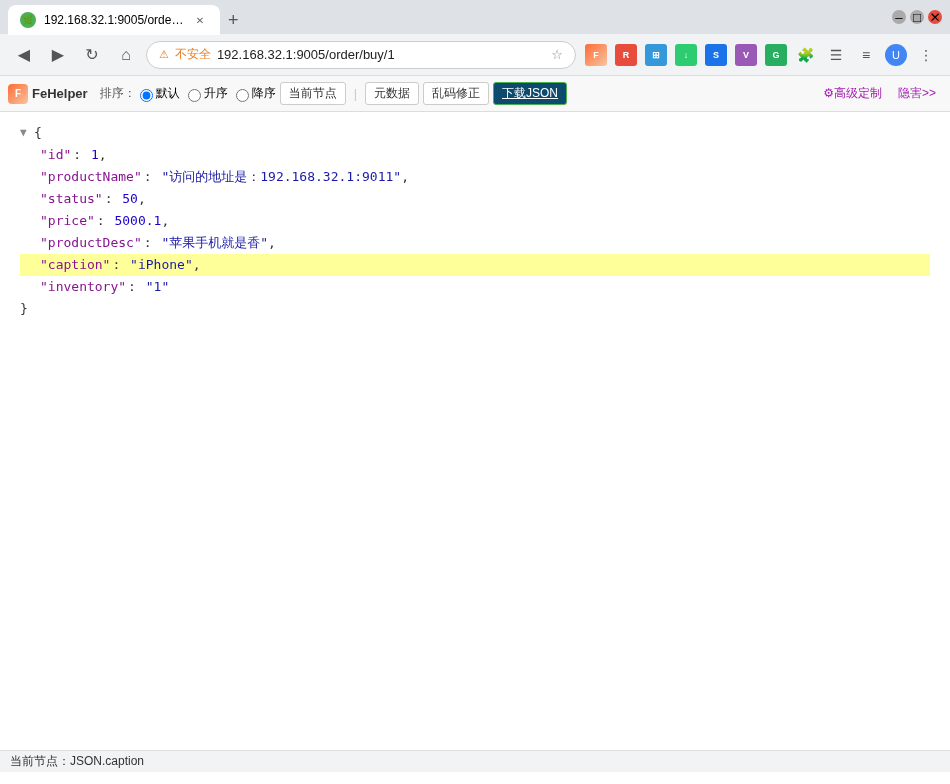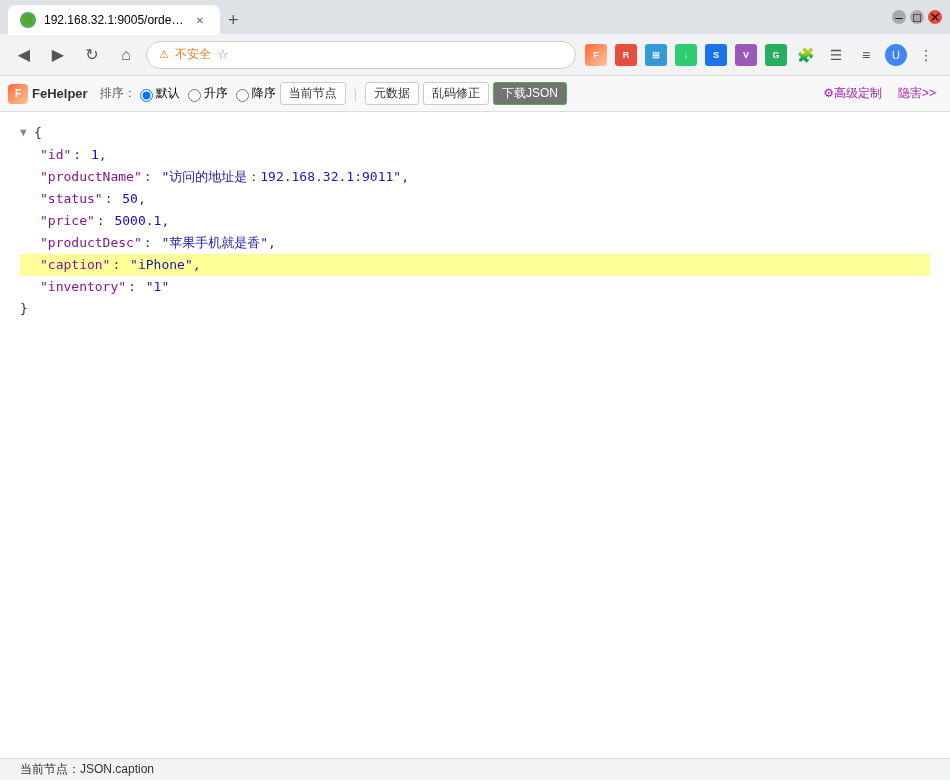--- a/index.html
+++ b/index.html
@@ -208,29 +208,29 @@
       cursor: pointer;
       font-size: 11px;
     }
     .json-highlighted-line {
       background: #ffff99;
     }
 
     
     .status-bar {
       position: fixed;
-      bottom: 4px;
+      bottom: 12px;
       left: 0;
       right: 0;
       height: 22px;
       background: #f1f3f4;
       border-top: 1px solid #ddd;
       display: flex;
       align-items: center;
-      padding: 0 20px;
+      padding: 0 10px;
       font-size: 12px;
       color: #333;
     }
 
     
     .ext-icon {
       width: 22px; height: 22px;
       border-radius: 3px;
       display: flex; align-items: center; justify-content: center;
       font-size: 12px;
@@ -259,20 +259,21 @@
 </div>
 
 <div class="address-bar">
   <button class="nav-btn">◀</button>
   <button class="nav-btn">▶</button>
   <button class="nav-btn">↻</button>
   <button class="nav-btn">⌂</button>
   <div class="address-input-wrap">
     <span class="security-icon">⚠</span>
     <span style="color:#e67e22; font-size:12px;font-family:Liberation Serif, serif;">不安全</span>
+    <span class="address-text">192.168.32.1:9005/order/buy/1</span>
     <span style="color:#888; cursor:pointer;">☆</span>
   </div>
   <div class="toolbar-icons">
 
     <button class="toolbar-icon-btn">
       <div class="ext-icon" style="background:linear-gradient(135deg,#ff6b35,#f7c59f);">
         <span style="color:#fff;font-size:9px;font-weight:bold;">F</span>
       </div>
     </button>
     <button class="toolbar-icon-btn">
@@ -332,21 +333,21 @@
     </label>
     <label class="fh-radio-item">
       <input type="radio" name="sort" style="">
       <span>降序</span>
     </label>
   </div>
   <button class="fh-btn">当前节点</button>
   <span class="fh-separator">|</span>
   <button class="fh-btn">元数据</button>
   <button class="fh-btn">乱码修正</button>
-  <button class="fh-btn" style="background:#737373;color:#fff;border-color:#4CAF50;">下载JSON</button>
+  <button class="fh-btn" style="background:#0c4a6e;color:#fff;border-color:#4CAF50;text-decoration:underline;">下载JSON</button>
   <div class="fh-spacer"></div>
   <div class="fh-right-btns">
     <button class="fh-right-btn">⚙高级定制</button>
     <button class="fh-right-btn">隐害&gt;&gt;</button>
   </div>
 </div>
 
 <div class="json-content" id="json-content">
 <div class="json-line">
       <span class="json-collapse-arrow">▼</span>

